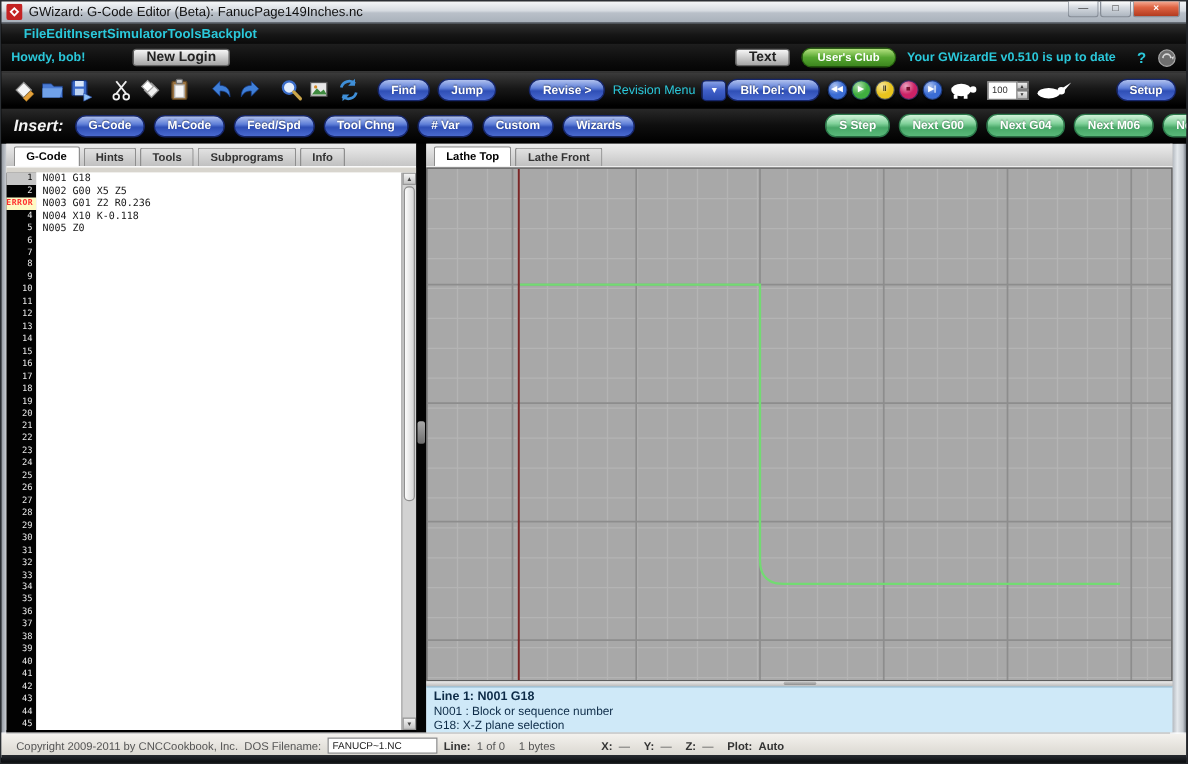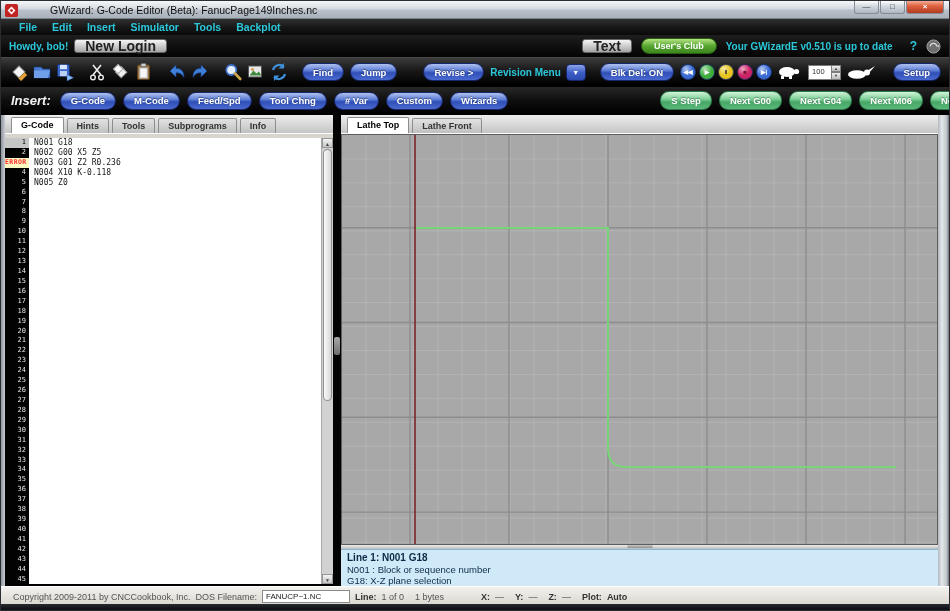--- a/index.html
+++ b/index.html
@@ -3,42 +3,42 @@
 <meta charset="utf-8">
 <style>
   html,body{margin:0;padding:0;background:#3a3d42;}
   *{box-sizing:border-box;}
   .window{position:relative;width:950px;height:611px;background:#000;overflow:hidden;
     font-family:"Liberation Sans",sans-serif;border:1px solid #2a2e33;}
 
   
   .titlebar{position:absolute;top:0;left:0;width:100%;height:18px;
     background:linear-gradient(#f5f7f9,#d6dbe1 45%,#b9c0c9 55%,#a9b1bb);
-    border-bottom:1px solid #78808a;display:flex;align-items:center;padding-left:4px;gap:27px;}
+    border-bottom:1px solid #78808a;display:flex;align-items:center;padding-left:4px;}
   .app-icon{width:13px;height:13px;display:block;}
   .title-text{font-size:10.5px;color:#101010;margin-left:5px;white-space:nowrap;}
   .win-buttons{position:absolute;right:5px;top:0;display:flex;gap:1px;}
   .win-btn{width:25px;height:13px;border:1px solid #858c96;border-top:none;border-radius:0 0 3px 3px;
     background:linear-gradient(#ffffff,#d6dbe1 40%,#aeb6c0);display:flex;align-items:center;justify-content:center;
     font-size:8px;line-height:8px;color:#333;cursor:default;}
   .win-btn.close{width:38px;background:linear-gradient(#f6ae97,#df6443 40%,#b23a1e);color:#fff;font-weight:bold;}
 
   
   .menubar{position:absolute;top:18px;left:0;width:100%;height:16px;
     background:linear-gradient(#303030,#161616 55%,#0a0a0a);
-    display:flex;align-items:center;gap:15px;padding-left:18px;}
+    display:flex;align-items:center;padding-left:18px;}
   .menu-item{color:#2bc8da;font-weight:bold;font-size:10.5px;cursor:default;}
 
   
   .userbar{position:absolute;top:34px;left:0;width:100%;height:22px;
     background:linear-gradient(#1e1e1e,#0a0a0a 70%,#050505);display:flex;align-items:center;padding-left:8px;}
   .greeting{color:#2bc8da;font-weight:bold;font-size:10px;margin-right:6px;}
   .gray-btn{height:14px;border-radius:3px;background:linear-gradient(#f5f5f5,#cdcdcd 50%,#a5a5a5);
-    border:1px solid #636363;color:#222;font-weight:bold;font-size:14px;padding:0 10px;
-    font-family:inherit;line-height:10px;}
+    border:1px solid #636363;color:#222;font-weight:bold;font-size:11px;padding:0 10px;
+    font-family:inherit;line-height:10px;margin-left:32px;}
   .ub-right{margin-left:auto;display:flex;align-items:center;gap:9px;padding-right:8px;}
   .club-btn{height:16px;border-radius:8px;background:linear-gradient(#b6e382,#56a631 50%,#3c861e);
     border:1px solid #27610f;color:#fff;font-weight:bold;font-size:9px;padding:0 12px;font-family:inherit;}
   .update-text{color:#2bc8da;font-weight:bold;font-size:10px;white-space:nowrap;}
   .help-q{color:#2bc8da;font-weight:bold;font-size:12px;margin-left:8px;}
   .status-circ{width:15px;height:15px;display:block;}
 
   
   .toolbar{position:absolute;top:56px;left:0;width:100%;height:30px;
     background:linear-gradient(#3c3c3c,#181818 45%,#000 95%);
@@ -46,24 +46,24 @@
     display:flex;align-items:center;padding:0 8px;}
   .tool-icons{display:flex;align-items:center;}
   .icon-group{display:flex;gap:3px;margin-right:13px;}
   .tool-icon{width:20px;height:20px;display:block;cursor:default;}
   .tool-icon svg{width:100%;height:100%;display:block;}
   .pill-blue{background:linear-gradient(#b0c1ee 0%,#5f7fd8 40%,#2f4fb6 55%,#4a6ad0 100%);
     border:1px solid #16266a;border-radius:9px;color:#fff;font-weight:bold;font-size:9.5px;height:18px;
     padding:0 10px;text-shadow:0 -1px 1px rgba(0,0,0,.45);font-family:inherit;white-space:nowrap;}
   .pill-blue.jump{margin-left:6px;}
   .pill-blue.revise{margin-left:26px;}
-  .revision-menu-label{color:#2bc8da;font-weight:bold;font-size:10px;margin:0 5px 0 6px;white-space:nowrap;}
+  .revision-menu-label{color:#2bc8da;font-weight:normal;font-size:10px;margin:0 5px 0 6px;white-space:nowrap;}
   .drop-btn{width:20px;height:17px;border-radius:4px;border:1px solid #16266a;color:#fff;font-size:7px;
     background:linear-gradient(#8ba4e8,#3f5fc8 50%,#2a4ab0);padding:0;}
-  .pill-blue.blkdel{margin-left:14px;margin-right:6px;}
+  .pill-blue.blkdel{margin-right:6px;}
   .playback{display:flex;align-items:center;gap:3px;}
   .pcirc{width:16px;height:16px;border-radius:50%;display:flex;align-items:center;justify-content:center;
     font-size:6px;color:#fff;border:1px solid rgba(20,40,90,.8);box-shadow:0 1px 2px #000;
     font-weight:bold;cursor:default;line-height:6px;}
   .anim-icon{display:block;margin:0 4px;}
   .anim-icon svg{display:block;}
   .speed{display:flex;height:15px;margin:0 2px;}
   .speed-val{width:24px;background:#fff;border:1px solid #7d7d7d;font-size:7.5px;line-height:12px;
     padding-left:3px;color:#333;}
   .speed-arrows{width:9px;display:flex;flex-direction:column;}

